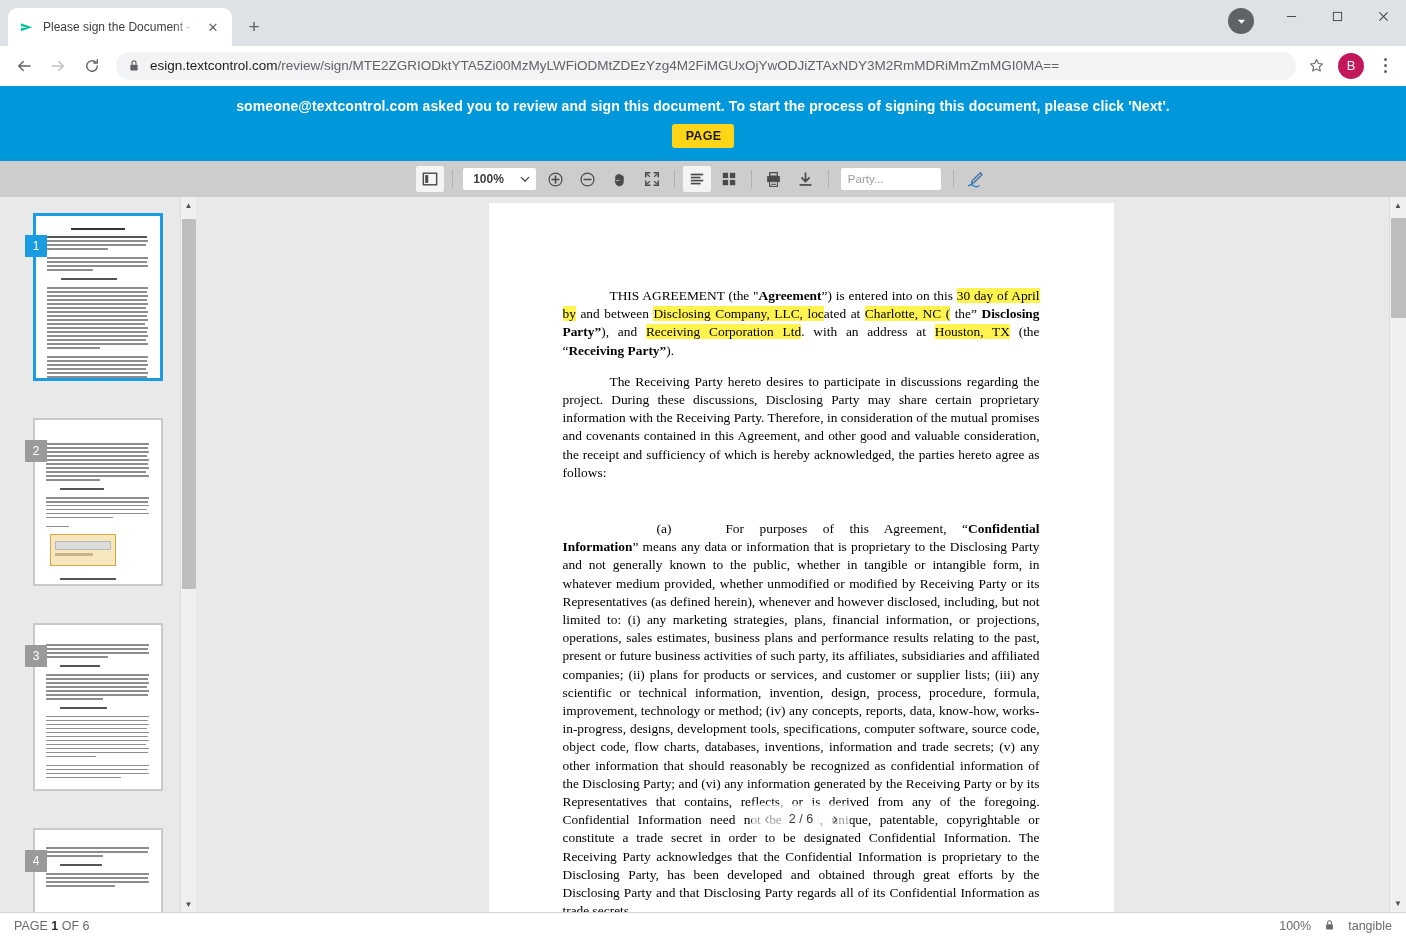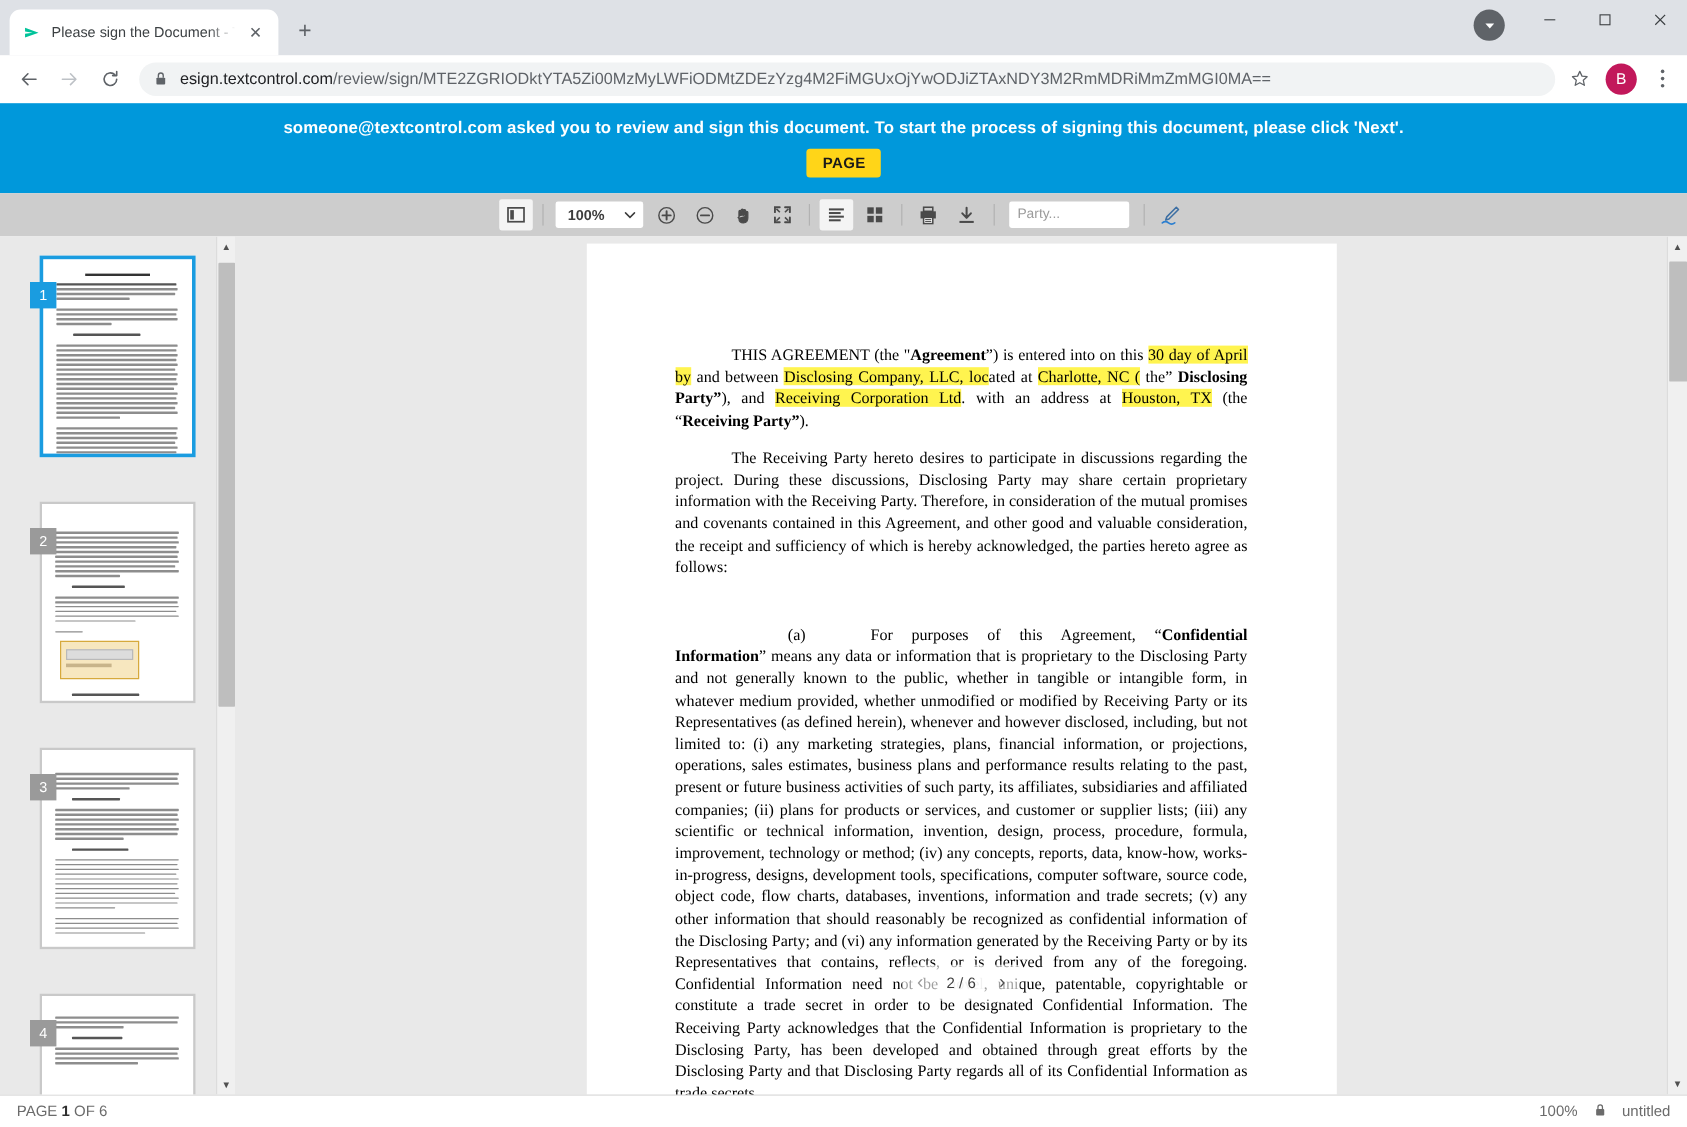--- a/index.html
+++ b/index.html
@@ -573,17 +573,17 @@
   <div class="statusbar">
     <span><span>PAGE</span>&nbsp;<span class="pg-b">1</span>&nbsp;<span>OF</span>&nbsp;<span>6</span></span>
     <span class="right">
       <span>100%</span>
       <span>
         <svg width="11" height="12" viewBox="0 0 14 16">
             <rect x="2.5" y="7" width="9" height="7" rx="1" fill="#6b6b6b"></rect>
             <path d="M4.5 7 V4.8 A2.5 2.5 0 0 1 9.5 4.8 V7" stroke="#6b6b6b" stroke-width="1.4" fill="none"></path>
           </svg>
       </span>
-      <span>untitled</span>
+      <span>tangible</span>
     </span>
   </div>
 
 </div>
 
 </body></html>

